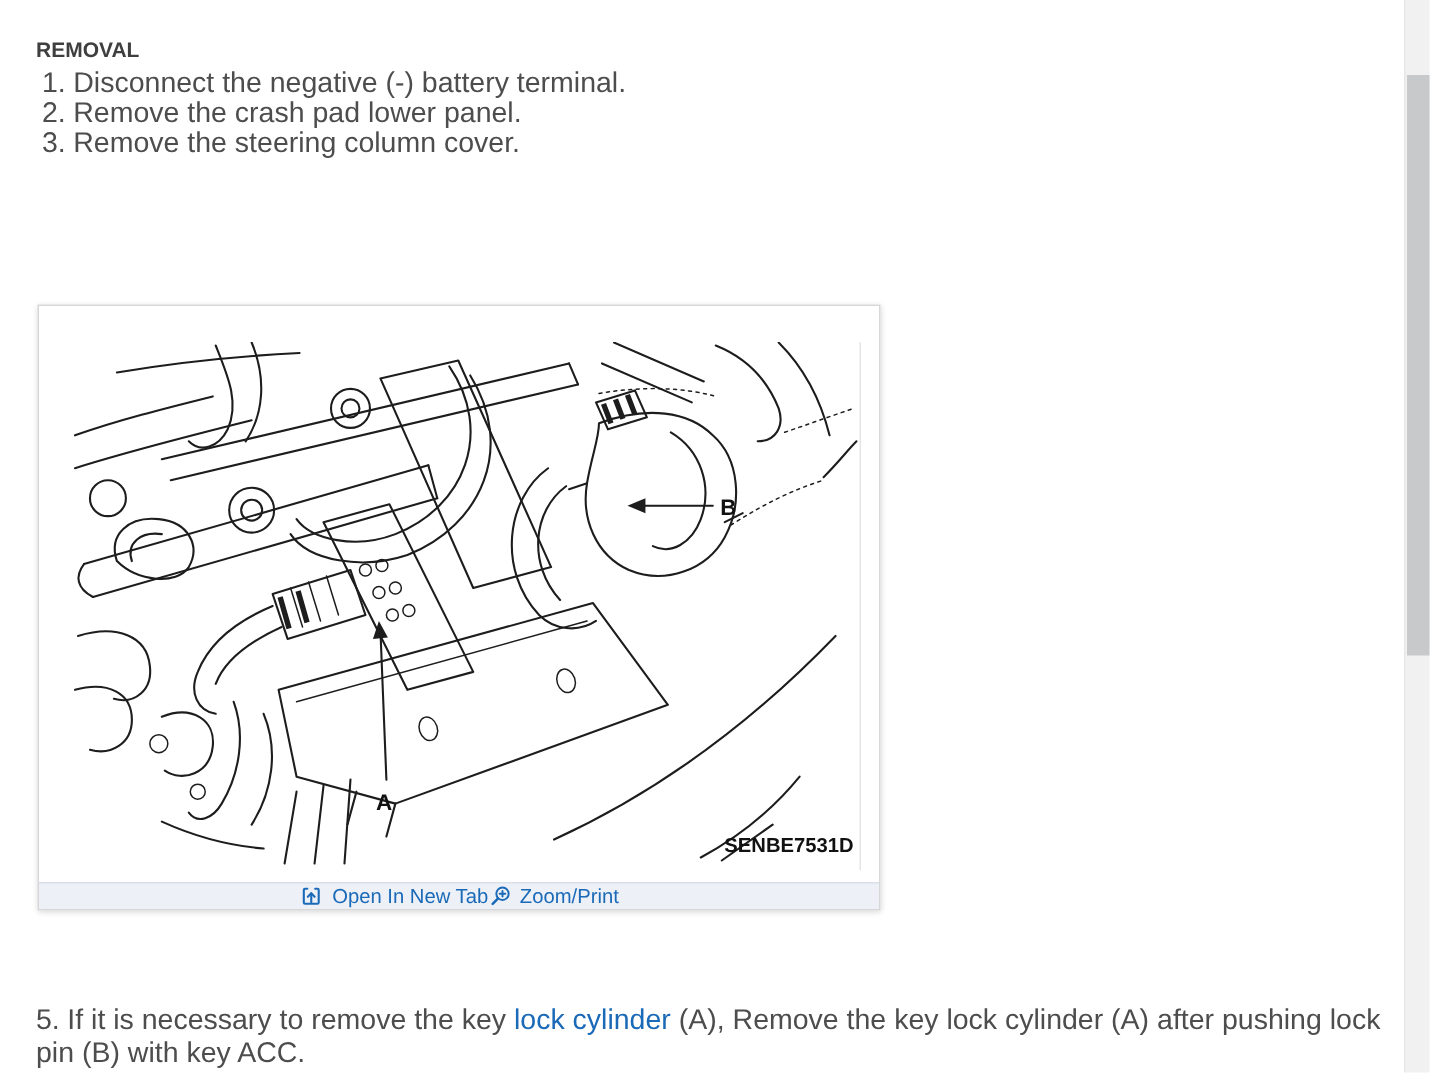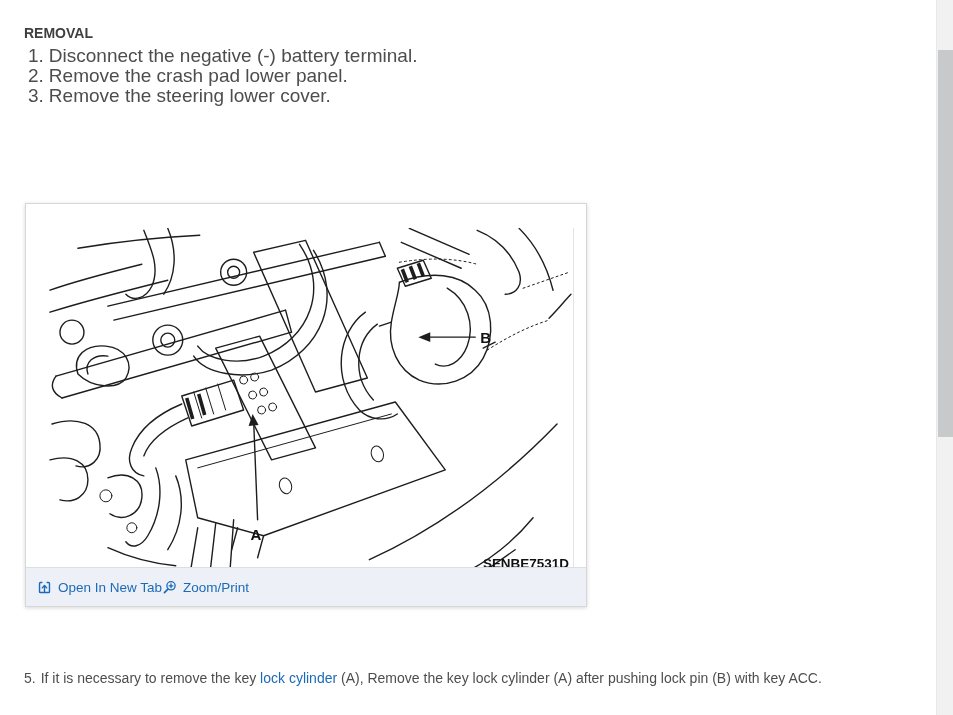--- a/index.html
+++ b/index.html
@@ -39,34 +39,34 @@
     box-shadow:0 1px 4px rgba(0,0,0,.16);
   }
   .figure-image{
     position:relative;width:100%;height:378px;background:#fff;overflow:hidden;
   }
   .diagram{
     position:absolute;left:22px;top:24px;width:526px;height:352px;
     border-right:1px solid #e4e4e4;
   }
   .figure-footer{
-    position:absolute;left:0;bottom:0;width:100%;height:39px;
+    position:absolute;left:0;bottom:0;width:100%;height:18px;
     background:var(--footer-bg);border-top:1px solid var(--footer-border);
-    display:flex;justify-content:flex-start;align-items:center;
+    display:flex;justify-content:center;align-items:center;
     padding:0 10px 0 11px;
   }
   .fig-link{
     display:inline-flex;align-items:center;gap:6px;
     font-size:13.5px;color:var(--link-blue);text-decoration:none;cursor:pointer;
   }
   .fig-link svg{display:block;}
   .inline-link{color:var(--link-blue);text-decoration:none;cursor:pointer;}
   .step5{
     position:absolute;left:24px;top:670px;width:900px;
-    font-size:14px;color:var(--body-text);
+    font-size:19px;color:var(--body-text);
   }
   .step5 .num{margin-right:5px;}
   .scrollbar-track{
     position:absolute;right:0;top:0;width:17px;height:715px;
     background:var(--scroll-track);border-left:1px solid #e7e7e8;
   }
   .scrollbar-thumb{
     position:absolute;left:1px;top:50px;width:15px;height:387px;
     background:var(--scroll-thumb);
   }
@@ -83,21 +83,21 @@
 <div class="content">
   <h2 class="section-title">REMOVAL</h2>
   <ol class="steps">
     <li>
       <span class="num">1.</span><span>Disconnect the negative (-) battery terminal.</span>
     </li>
     <li>
       <span class="num">2.</span><span>Remove the crash pad lower panel.</span>
     </li>
     <li>
-      <span class="num">3.</span><span>Remove the steering lower cover.</span>
+      <span class="num">3.</span><span>Remove the steering column cover.</span>
     </li>
   </ol>
 </div>
 
 <div class="figure-panel">
   <div class="figure-image">
     <svg class="diagram" viewBox="0 0 526 352" xmlns="http://www.w3.org/2000/svg">
 
       <path class="dline" d="M2,62 C30,52 62,44 94,36"></path>
       <path class="dline" d="M2,84 C40,72 80,62 120,52"></path>

